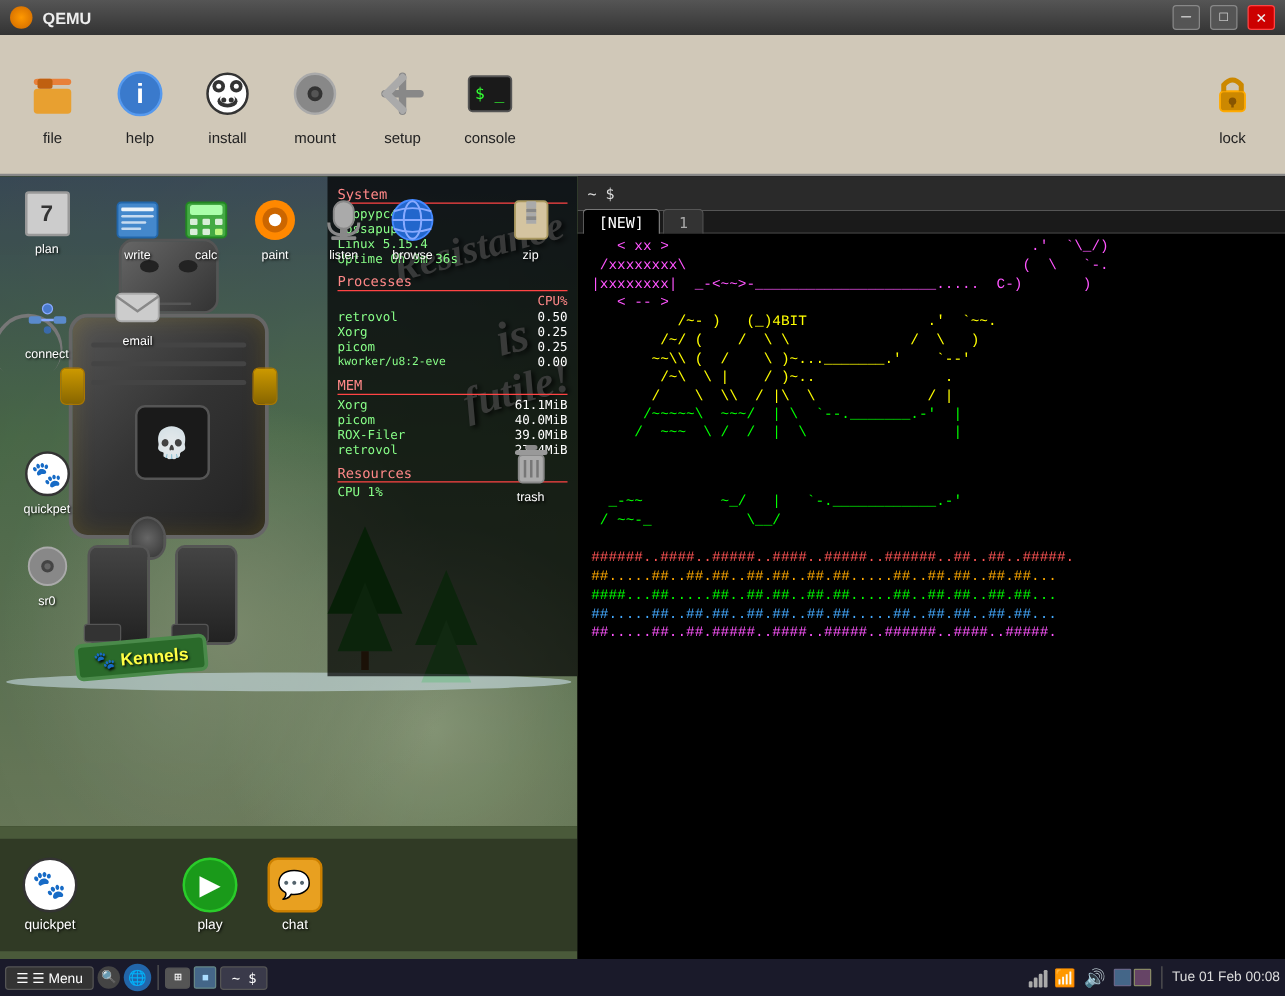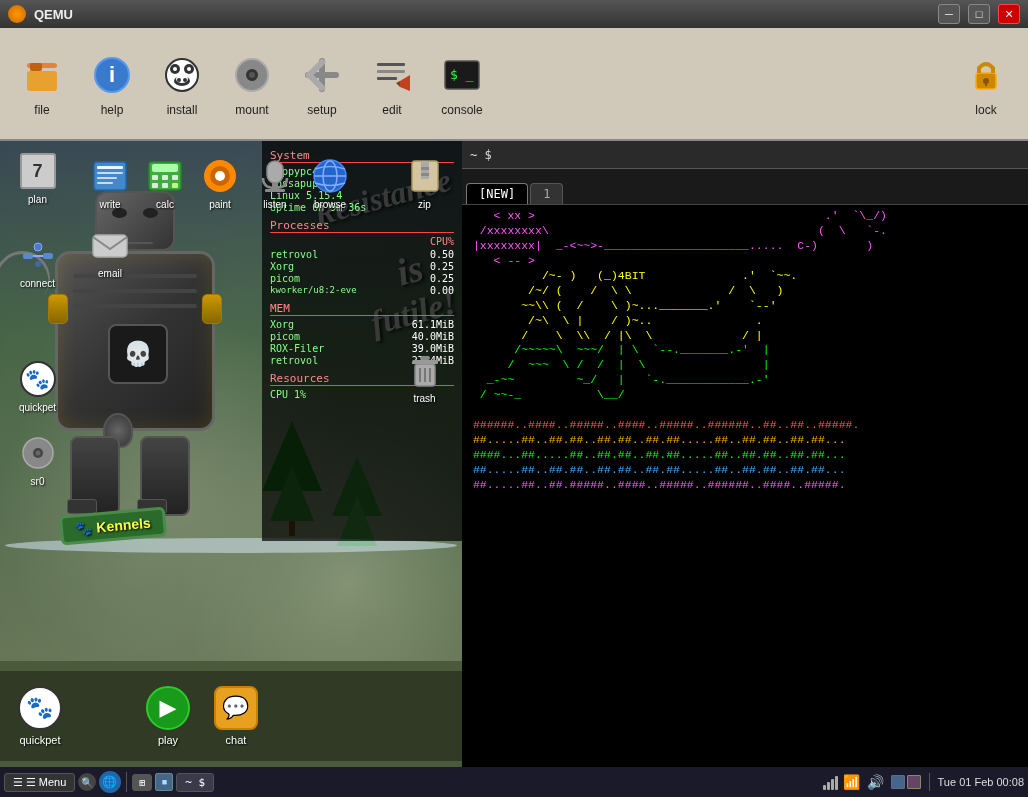--- a/index.html
+++ b/index.html
@@ -219,24 +219,24 @@
       padding: 0 8px;
       gap: 4px;
       border-bottom: 1px solid #555;
     }
     #terminal-titlebar .term-path {
       color: #ddd;
       font-family: monospace;
       font-size: 12px;
     }
     #terminal-tabs {
-      height: 36px;
+      height: 18px;
       background: #1a1a1a;
       display: flex;
-      align-items: flex-end;
+      align-items: center;
       padding: 0 4px;
       gap: 2px;
       border-bottom: 1px solid #444;
     }
     .term-tab {
       padding: 3px 12px;
       font-family: monospace;
       font-size: 12px;
       background: #333;
       color: #aaa;
@@ -434,32 +434,20 @@
       <svg width="40" height="40" viewBox="0 0 40 40">
         <rect x="17" y="3" width="6" height="34" rx="3" fill="#888"></rect>
         <rect x="3" y="17" width="34" height="6" rx="3" fill="#888"></rect>
         <rect x="8" y="8" width="6" height="24" rx="2" fill="#aaa" transform="rotate(45 20 20)"></rect>
         <rect x="8" y="8" width="6" height="24" rx="2" fill="#aaa" transform="rotate(-45 20 20)"></rect>
       </svg>
     </div>
     <span class="btn-label">setup</span>
   </div>
 
-  <div class="toolbar-btn">
-    <div class="icon-wrap">
-      <svg width="40" height="40" viewBox="0 0 40 40">
-        <rect x="5" y="8" width="28" height="3" rx="1" fill="#555"></rect>
-        <rect x="5" y="15" width="28" height="3" rx="1" fill="#888"></rect>
-        <rect x="5" y="22" width="20" height="3" rx="1" fill="#555"></rect>
-        <polygon points="28,26 38,20 38,36 28,32" fill="#c04020"></polygon>
-        <polygon points="24,28 28,26 28,32" fill="#804010"></polygon>
-      </svg>
-    </div>
-    <span class="btn-label">edit</span>
-  </div>
 
   <div class="toolbar-btn">
     <div class="icon-wrap">
       <svg width="40" height="40" viewBox="0 0 40 40">
         <rect x="3" y="6" width="34" height="28" rx="3" fill="#1a1a1a" stroke="#555" stroke-width="1.5"></rect>
         <text x="8" y="24" fill="#33ff33" font-family="monospace" font-size="13">$ _</text>
       </svg>
     </div>
     <span class="btn-label">console</span>
   </div>
@@ -799,21 +787,21 @@
       <div class="term-line" style="color:#ff55ff;">  /xxxxxxxx\                                       (  \   `-.</div>
       <div class="term-line" style="color:#ff55ff;"> |xxxxxxxx|  _-&lt;~~&gt;-_____________________.....  C-)       )</div>
       <div class="term-line" style="color:#ff55ff;">    &lt; -- &gt;</div>
       <div class="term-line" style="color:#ffff00;">           /~- )   (_)4BIT              .'  `~~.</div>
       <div class="term-line" style="color:#ffff00;">         /~/ (    /  \ \              /  \   )</div>
       <div class="term-line" style="color:#ffff00;">        ~~\\ (  /    \ )~..._______.'    `--'</div>
       <div class="term-line" style="color:#ffff00;">         /~\  \ |    / )~..               .</div>
       <div class="term-line" style="color:#ffff00;">        /    \  \\  / |\  \             / |</div>
       <div class="term-line" style="color:#00ff00;">       /~~~~~\  ~~~/  | \  `--._______.-'  |</div>
       <div class="term-line" style="color:#00ff00;">      /  ~~~  \ /  /  |  \                 |</div>
-      <div class="term-line" style="color:#00ff00;">   _-~~         ~_/   |   `-.____________.-'</div>
+      <div class="term-line" style="color:#00ff00;margin-top:40px;">   _-~~         ~_/   |   `-.____________.-'</div>
       <div class="term-line" style="color:#00ff00;">  / ~~-_           \__/</div>
       <div class="term-line" style="color:#fff;">&nbsp;</div>
       <div class="term-line" style="color:#ff5555;"> ######..####..#####..####..#####..######..##..##..#####.</div>
       <div class="term-line" style="color:#ffaa00;"> ##.....##..##.##..##.##..##.##.....##..##.##..##.##...</div>
       <div class="term-line" style="color:#00ff00;"> ####...##.....##..##.##..##.##.....##..##.##..##.##...</div>
       <div class="term-line" style="color:#44aaff;"> ##.....##..##.##..##.##..##.##.....##..##.##..##.##...</div>
       <div class="term-line" style="color:#ff55ff;"> ##.....##..##.#####..####..#####..######..####..#####.</div>
     </div>
   </div>
 

